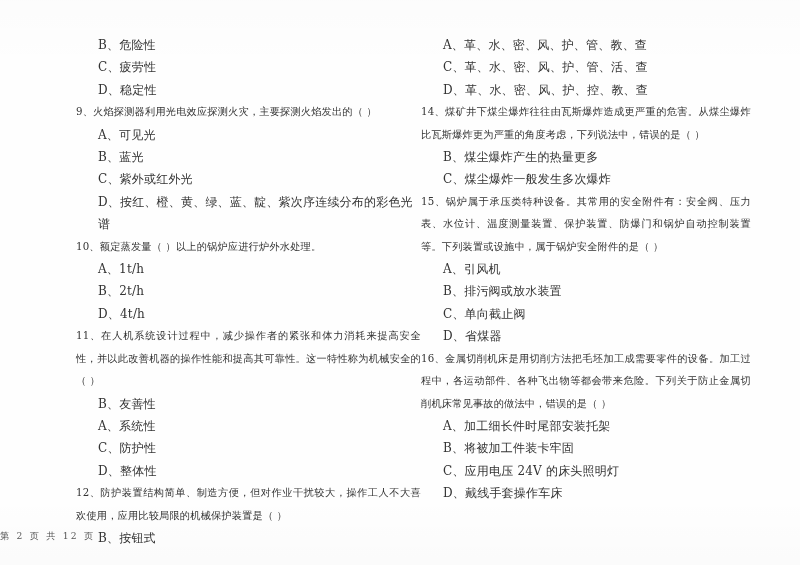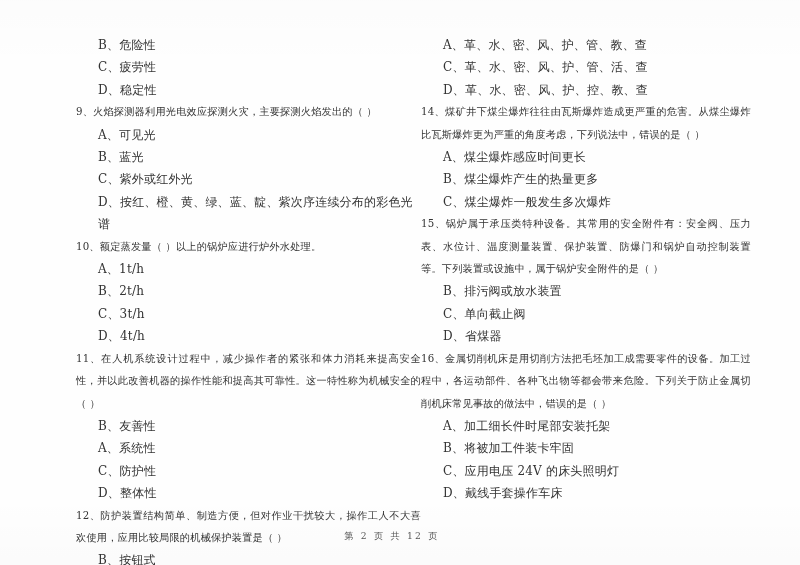--- a/index.html
+++ b/index.html
@@ -55,21 +55,21 @@
     line-height: 22.4px;
     padding-left: 22px;
     color: #333;
     letter-spacing: 0.2px;
   }
   .footer {
     position: absolute;
     left: 0;
     right: 16px;
     top: 530px;
-    text-align: center;
+    text-align: left;
     font-size: 9.2px;
     letter-spacing: 2.2px;
     color: #555;
   }
   
   .grain {
     position: absolute;
     inset: 0;
     pointer-events: none;
     background:
@@ -89,40 +89,39 @@
         <div class="opt">C、疲劳性</div>
         <div class="opt">D、稳定性</div>
         <div class="qtext">9、火焰探测器利用光电效应探测火灾，主要探测火焰发出的（    ）</div>
         <div class="opt">A、可见光</div>
         <div class="opt">B、蓝光</div>
         <div class="opt">C、紫外或红外光</div>
         <div class="opt">D、按红、橙、黄、绿、蓝、靛、紫次序连续分布的彩色光谱</div>
         <div class="qtext">10、额定蒸发量（    ）以上的锅炉应进行炉外水处理。</div>
         <div class="opt">A、1t/h</div>
         <div class="opt">B、2t/h</div>
-        <div class="opt">C、3t/h</div>
         <div class="opt">D、4t/h</div>
         <div class="qtext">11、在人机系统设计过程中，减少操作者的紧张和体力消耗来提高安全性，并以此改善机器的操作性能和提高其可靠性。这一特性称为机械安全的（    ）</div>
         <div class="opt">B、友善性</div>
         <div class="opt">A、系统性</div>
         <div class="opt">C、防护性</div>
         <div class="opt">D、整体性</div>
         <div class="qtext">12、防护装置结构简单、制造方便，但对作业干扰较大，操作工人不大喜欢使用，应用比较局限的机械保护装置是（    ）</div>
         <div class="opt">B、按钮式</div>
       </div>
 
     <div class="col col-right" id="right-col">
         <div class="opt">A、革、水、密、风、护、管、教、查</div>
         <div class="opt">C、革、水、密、风、护、管、活、查</div>
         <div class="opt">D、革、水、密、风、护、控、教、查</div>
         <div class="qtext">14、煤矿井下煤尘爆炸往往由瓦斯爆炸造成更严重的危害。从煤尘爆炸比瓦斯爆炸更为严重的角度考虑，下列说法中，错误的是（    ）</div>
-        <div class="opt">A、煤尘爆炸感应时间更长</div>
         <div class="opt">B、煤尘爆炸产生的热量更多</div>
         <div class="opt">C、煤尘爆炸一般发生多次爆炸</div>
         <div class="qtext">15、锅炉属于承压类特种设备。其常用的安全附件有：安全阀、压力表、水位计、温度测量装置、保护装置、防爆门和锅炉自动控制装置等。下列装置或设施中，属于锅炉安全附件的是（    ）</div>
+        <div class="opt">A、引风机</div>
         <div class="opt">B、排污阀或放水装置</div>
         <div class="opt">C、单向截止阀</div>
         <div class="opt">D、省煤器</div>
         <div class="qtext">16、金属切削机床是用切削方法把毛坯加工成需要零件的设备。加工过程中，各运动部件、各种飞出物等都会带来危险。下列关于防止金属切削机床常见事故的做法中，错误的是（    ）</div>
         <div class="opt">A、加工细长件时尾部安装托架</div>
         <div class="opt">B、将被加工件装卡牢固</div>
         <div class="opt">C、应用电压 24V 的床头照明灯</div>
         <div class="opt">D、戴线手套操作车床</div>
       </div>
 

